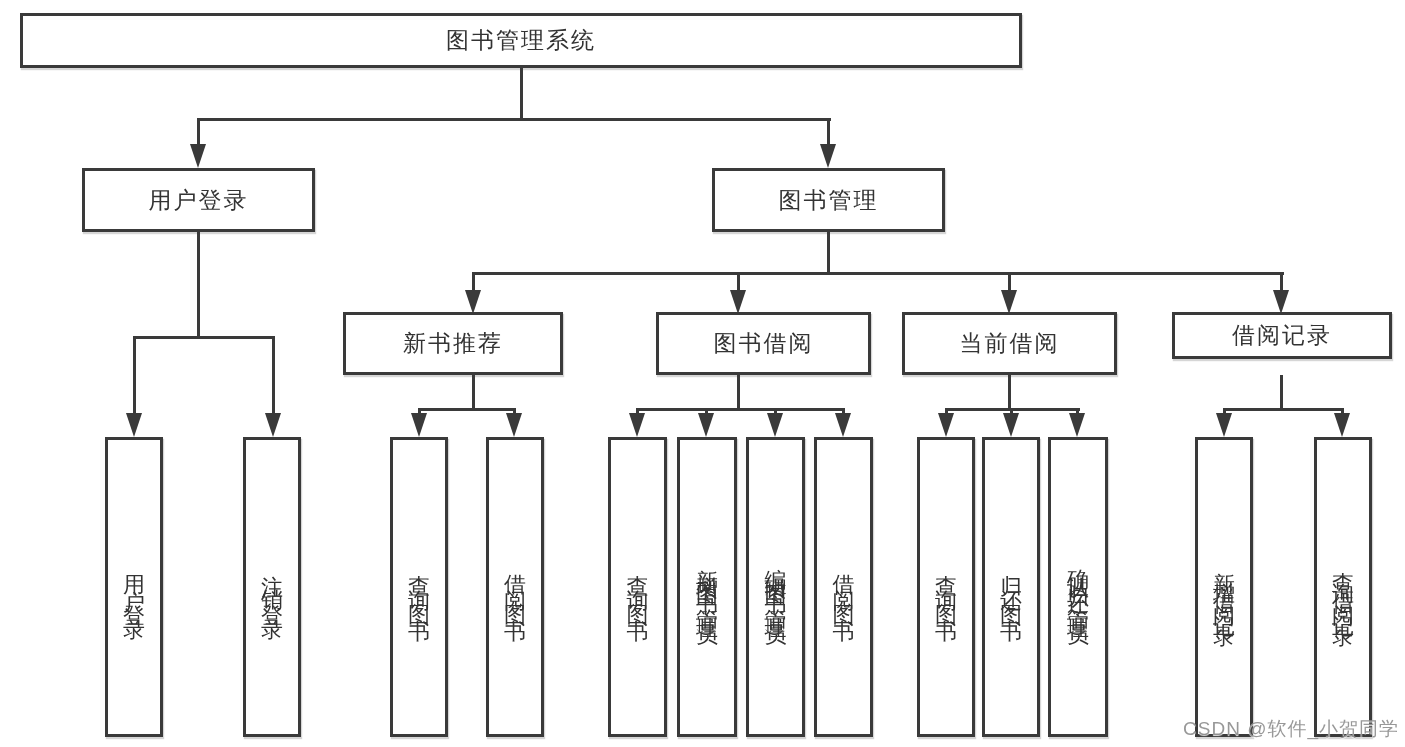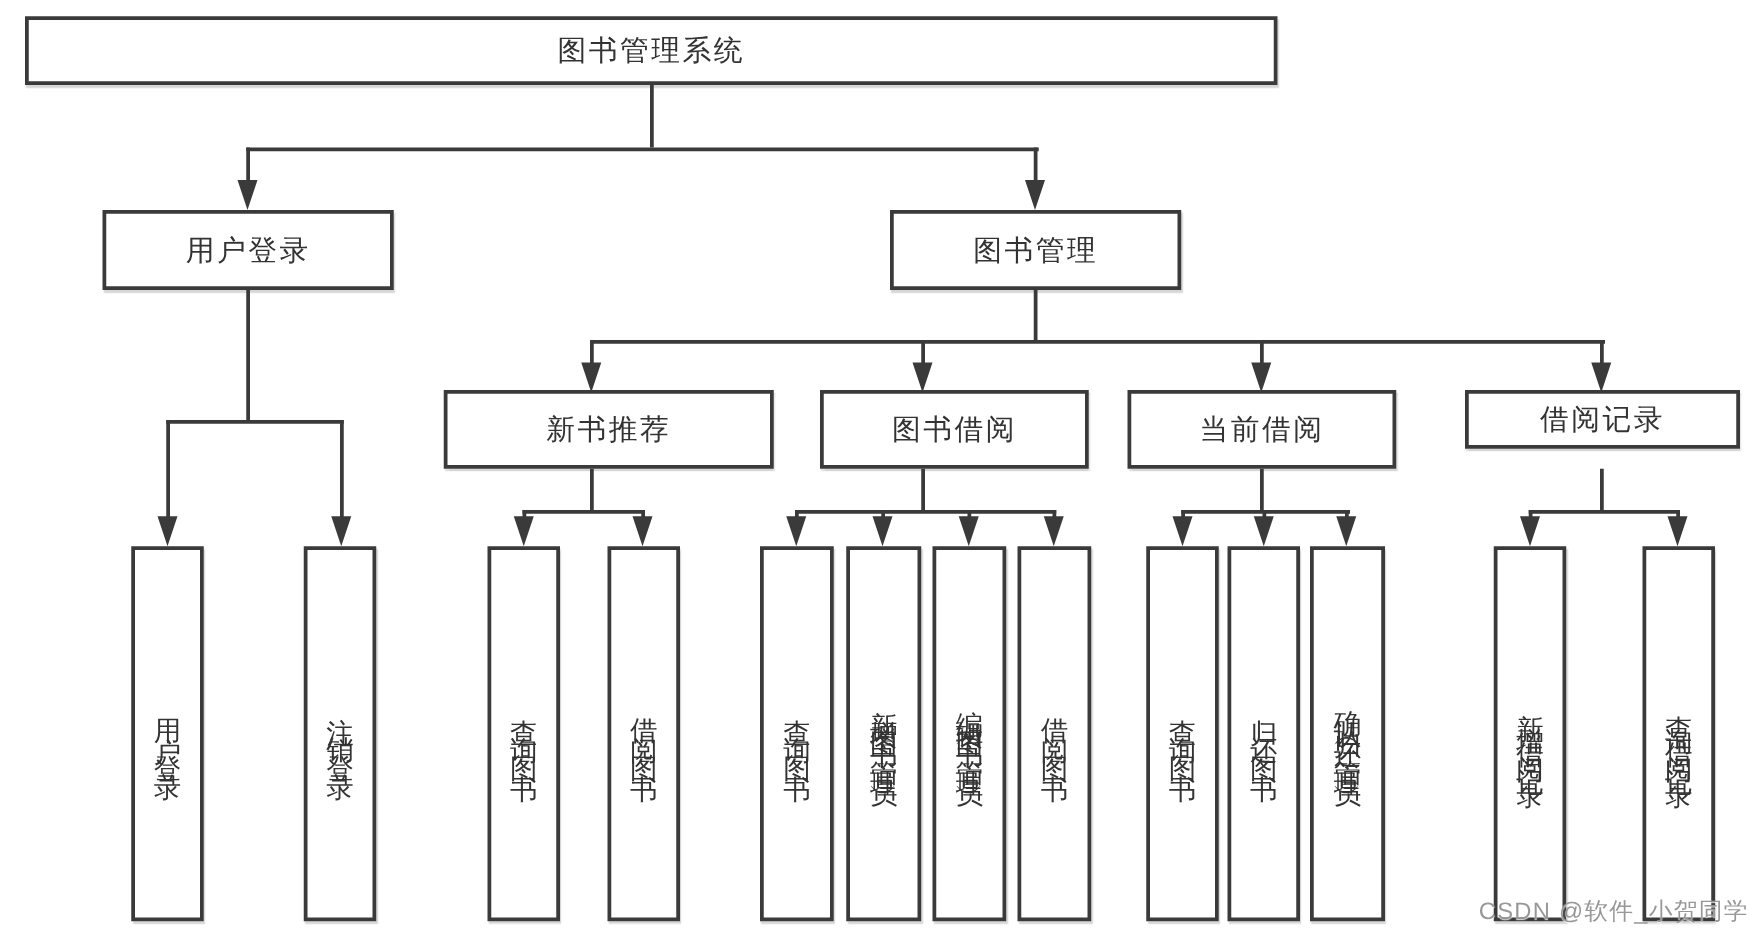--- a/index.html
+++ b/index.html
@@ -67,21 +67,21 @@
   <div class="hline" style="left:473px;top:272px;width:811px;"></div>
   <div class="vline" style="left:472px;top:272px;height:20px;"></div>
   <div class="ahead" style="left:465px;top:290px;"></div>
   <div class="vline" style="left:737px;top:272px;height:20px;"></div>
   <div class="ahead" style="left:730px;top:290px;"></div>
   <div class="vline" style="left:1008px;top:272px;height:20px;"></div>
   <div class="ahead" style="left:1001px;top:290px;"></div>
   <div class="vline" style="left:1280px;top:272px;height:20px;"></div>
   <div class="ahead" style="left:1273px;top:290px;"></div>
 
-  <div class="box" style="left:355px;top:312px;width:264px;height:63px;">
+  <div class="box" style="left:343px;top:312px;width:220px;height:63px;">
     <span class="hlabel">新书推荐</span>
   </div>
   <div class="box" style="left:656px;top:312px;width:215px;height:63px;">
     <span class="hlabel">图书借阅</span>
   </div>
   <div class="box" style="left:902px;top:312px;width:215px;height:63px;">
     <span class="hlabel">当前借阅</span>
   </div>
   <div class="box" style="left:1172px;top:312px;width:220px;height:47px;">
     <span class="hlabel">借阅记录</span>

